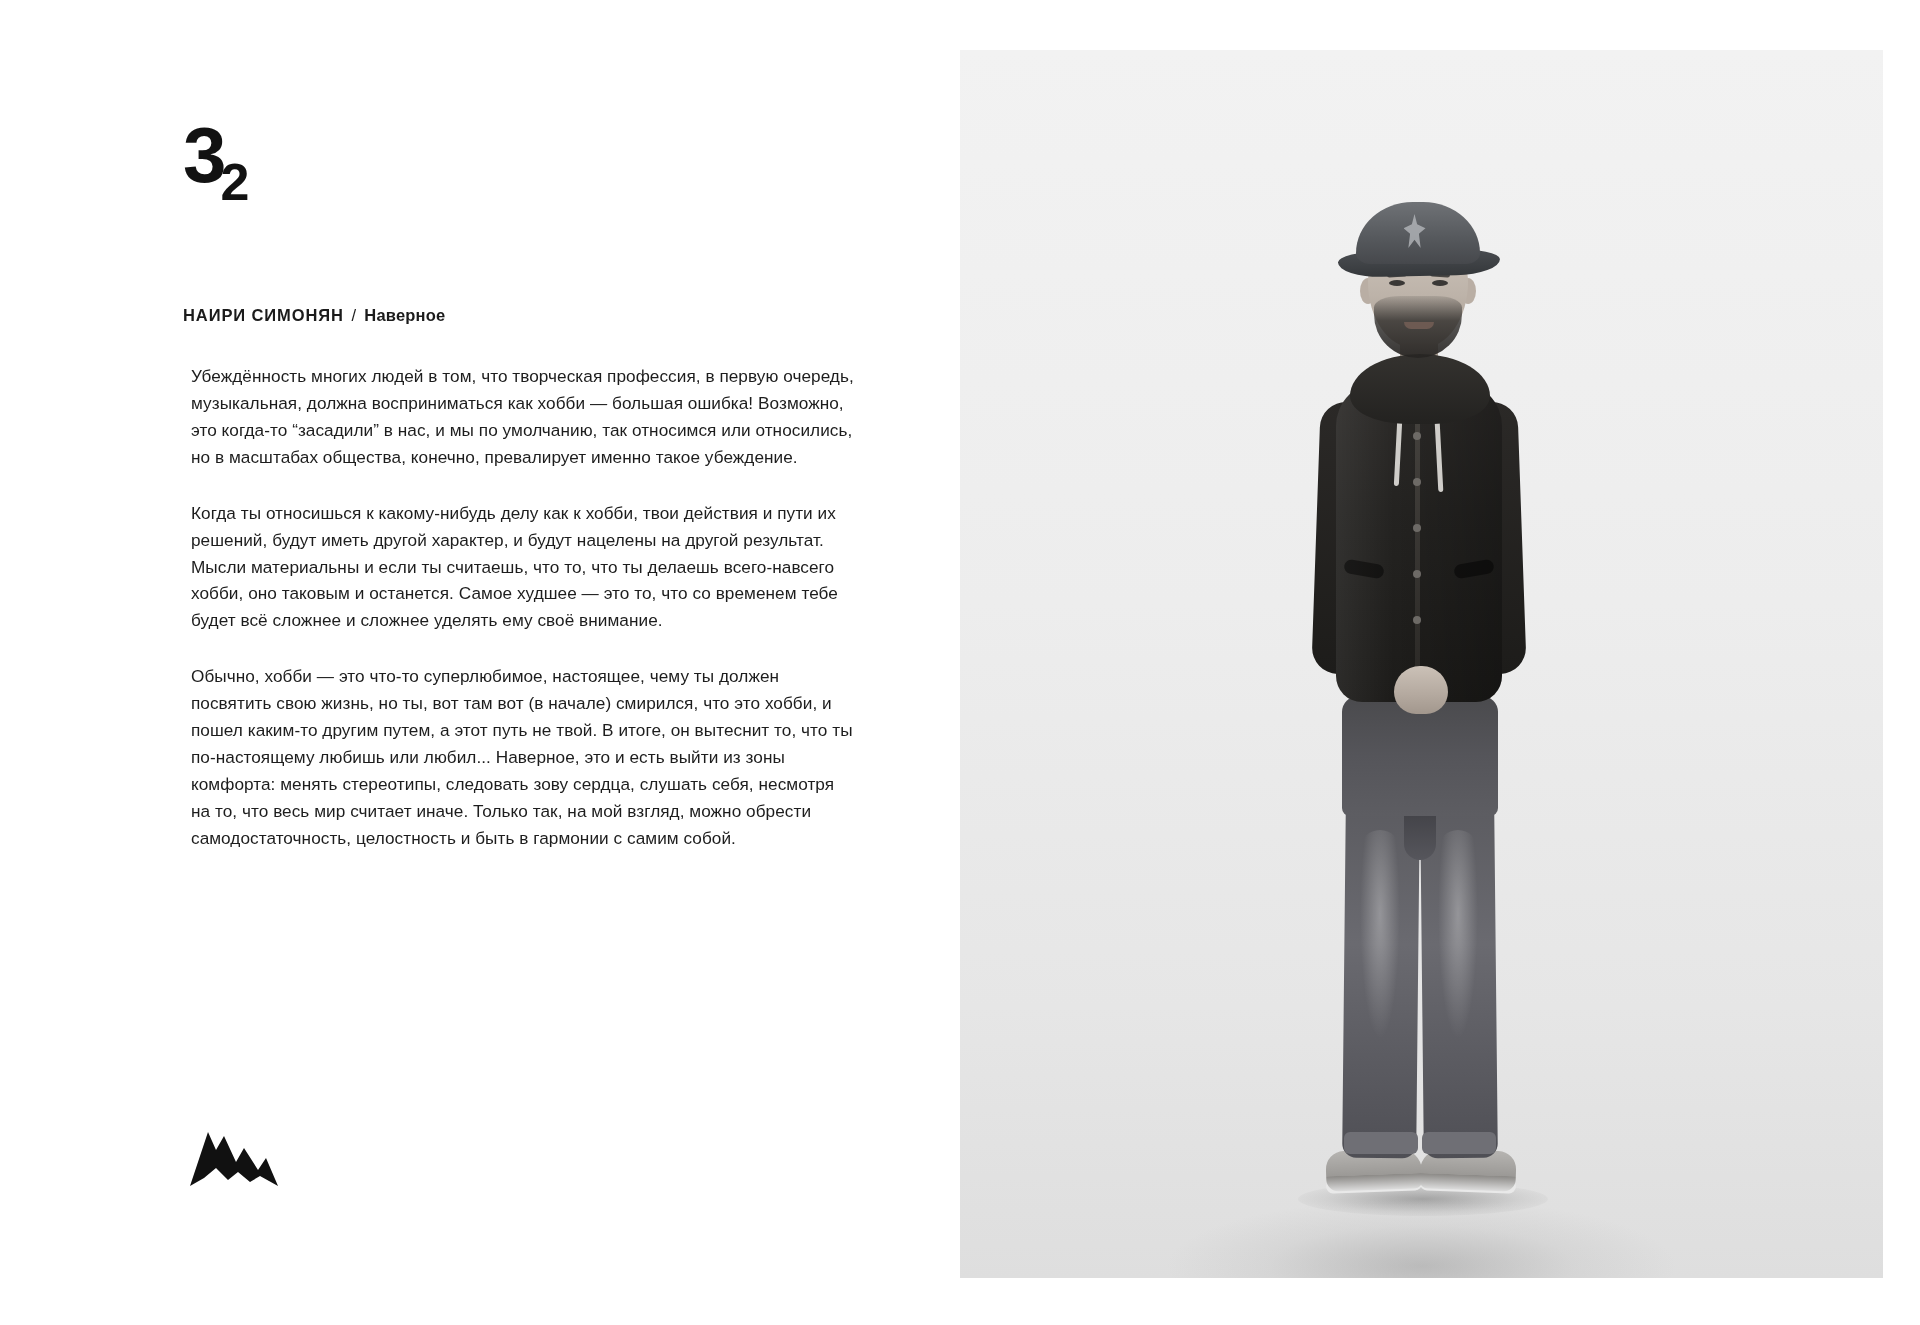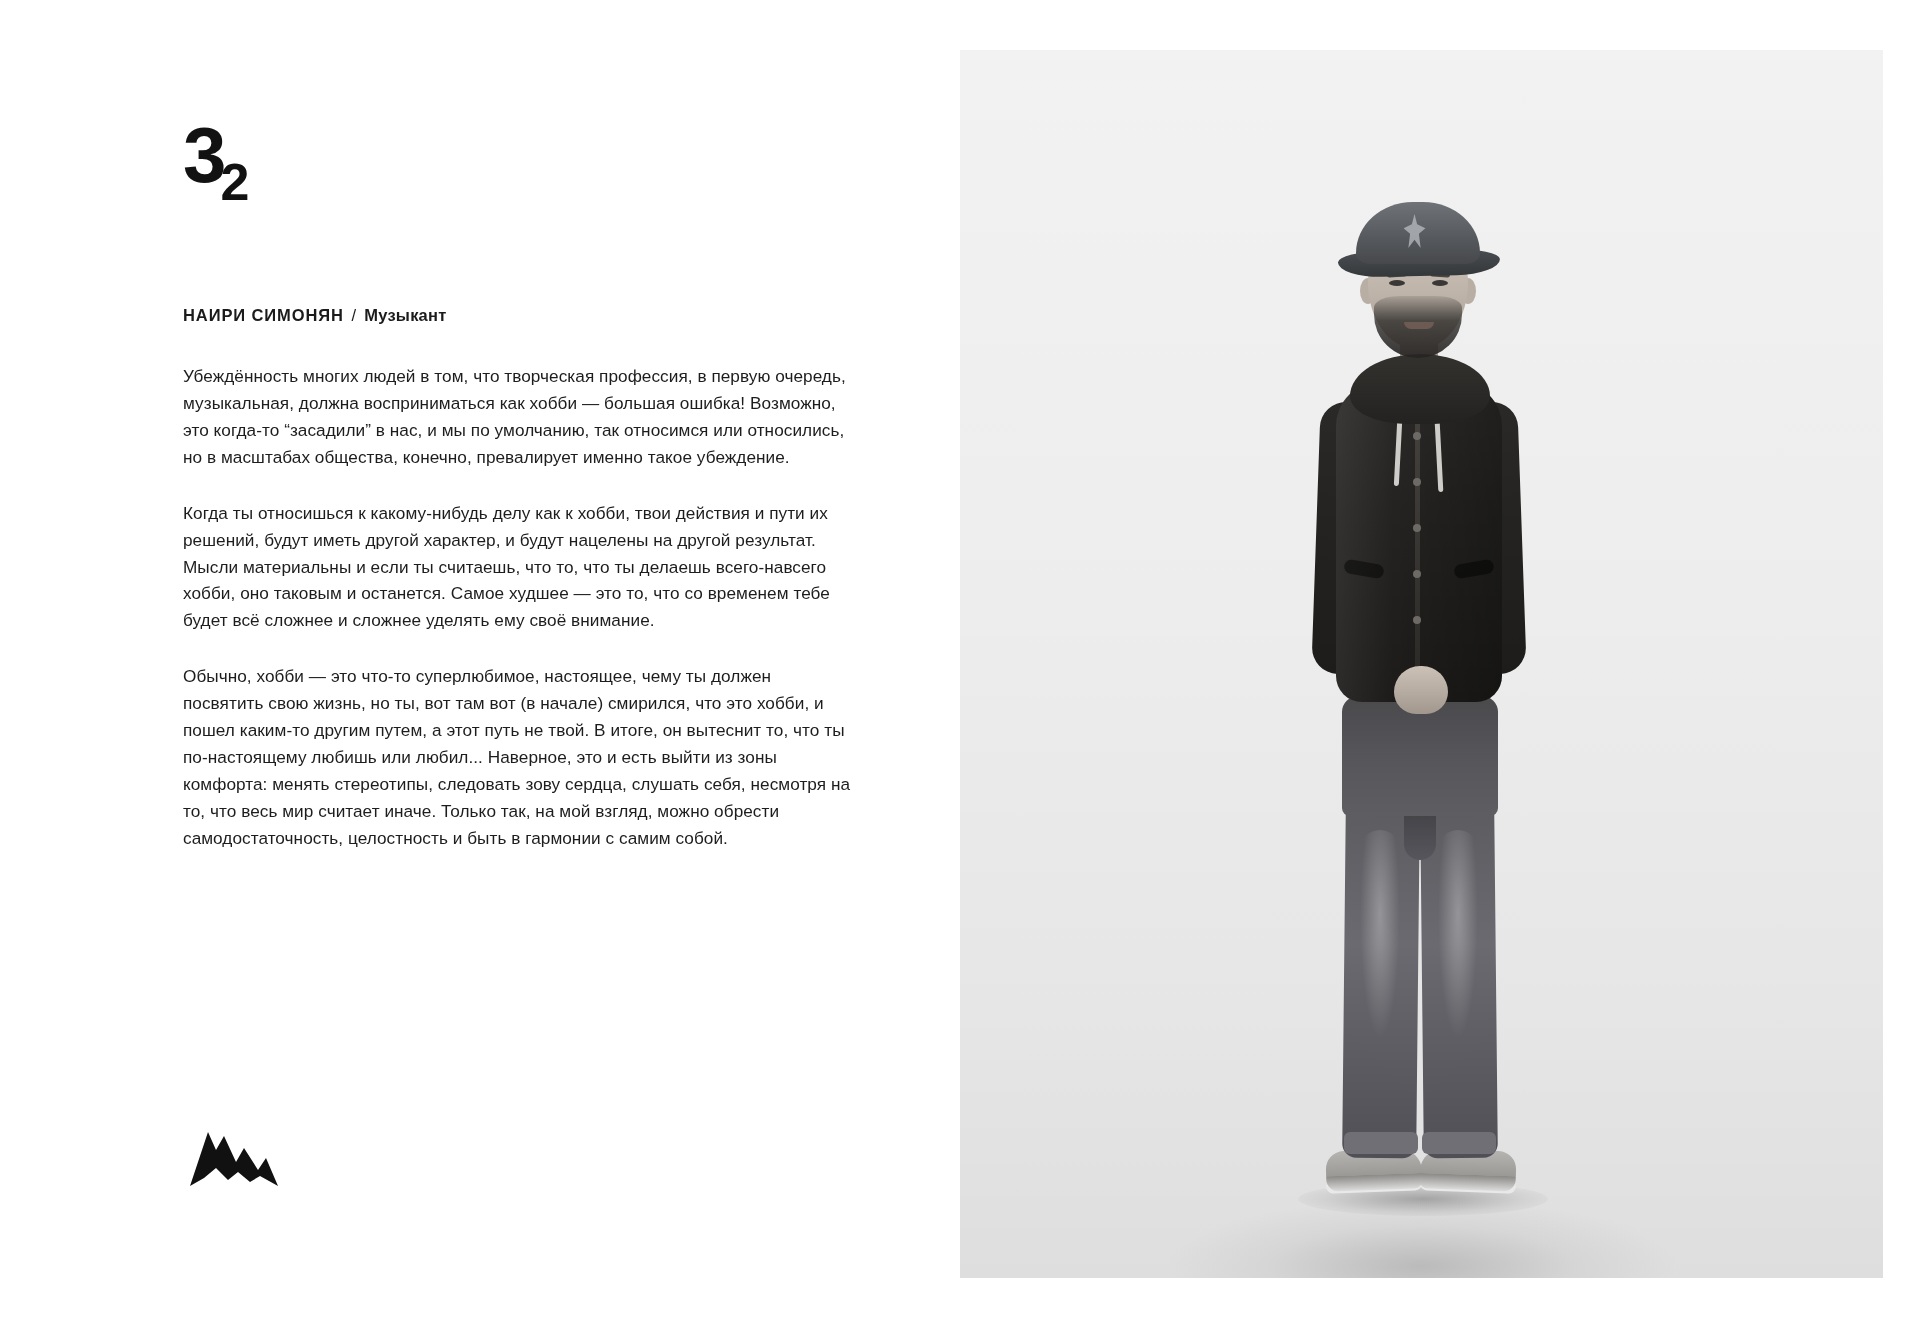--- a/index.html
+++ b/index.html
@@ -75,21 +75,21 @@
     letter-spacing: 0.2px;
   }
 
   .body-copy {
     position: absolute;
     left: 183px;
     top: 363px;
     width: 672px;
   }
   .body-copy p {
-    margin: 0 0 29px 0;
+    margin: 0 0 29px 8px;
     font-size: 17.2px;
     line-height: 1.565;
     color: #1d1d1d;
     letter-spacing: 0.05px;
     text-align: left;
   }
   .body-copy p:last-child {
     margin-bottom: 0;
   }
 
@@ -311,21 +311,21 @@
 
   <div class="page-left">
 
     <div class="page-number">
       <span class="big">3</span><span class="small">2</span>
     </div>
 
     <div class="byline">
       <span class="name">НАИРИ СИМОНЯН</span>
       <span class="sep">/</span>
-      <span class="role">Музыкант</span>
+      <span class="role">Наверное</span>
     </div>
 
     <div class="body-copy">
       <p>Убеждённость многих людей в том, что творческая профессия, в первую очередь, музыкальная, должна восприниматься как хобби — большая ошибка! Возможно, это когда-то “засадили” в нас, и мы по умолчанию, так относимся или относились, но в масштабах общества, конечно, превалирует именно такое убеждение.</p>
       <p>Когда ты относишься к какому-нибудь делу как к хобби, твои действия и пути их решений, будут иметь другой характер, и будут нацелены на другой результат. Мысли материальны и если ты считаешь, что то, что ты делаешь всего-навсего хобби, оно таковым и останется. Самое худшее — это то, что со временем тебе будет всё сложнее и сложнее уделять ему своё внимание.</p>
       <p>Обычно, хобби — это что-то суперлюбимое, настоящее, чему ты должен посвятить свою жизнь, но ты, вот там вот (в начале) смирился, что это хобби, и пошел каким-то другим путем, а этот путь не твой. В итоге, он вытеснит то, что ты по-настоящему любишь или любил... Наверное, это и есть выйти из зоны комфорта: менять стереотипы, следовать зову сердца, слушать себя, несмотря на то, что весь мир считает иначе. Только так, на мой взгляд, можно обрести самодостаточность, целостность и быть в гармонии с самим собой.</p>
     </div>
 
     <div class="logo-mark">
       <svg width="96" height="62" viewBox="0 0 96 62" aria-hidden="true">

